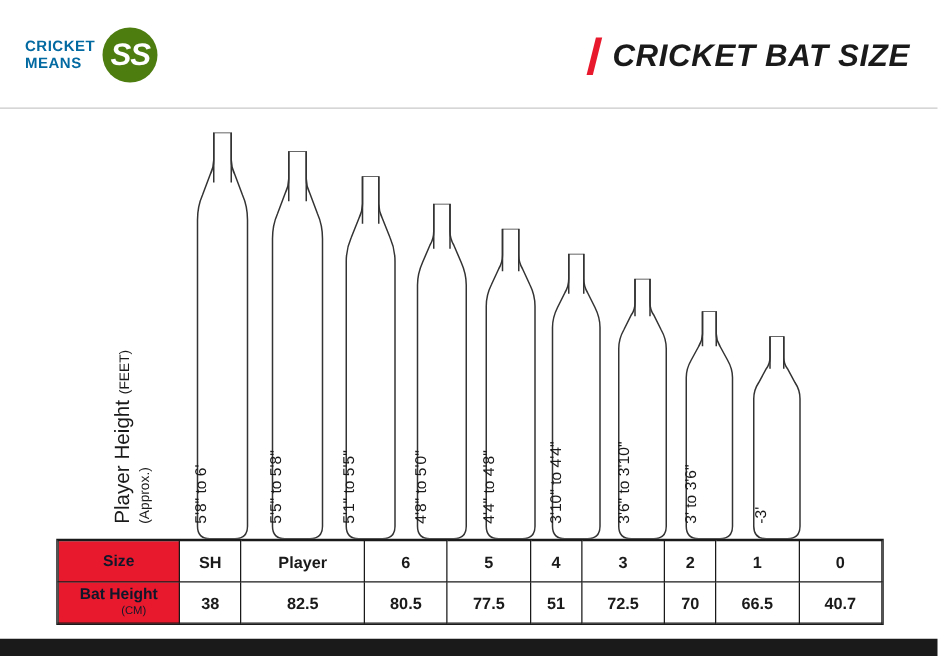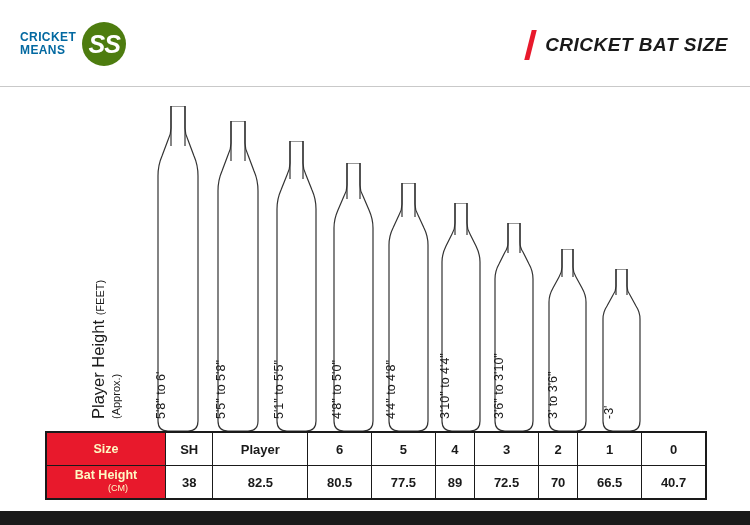--- a/index.html
+++ b/index.html
@@ -62,21 +62,21 @@
     align-items: center;
   }
   .title-bar {
     width: 5px;
     height: 30px;
     background: #e8192c;
     transform: skewX(-14deg);
     margin-right: 12px;
   }
   .title-text {
-    font-size: 19px;
+    font-size: 25px;
     font-weight: bold;
     font-style: italic;
     color: #1a1a1a;
     letter-spacing: 0.5px;
   }
 
   .header-rule {
     position: absolute;
     left: 0; top: 86px;
     width: 750px; height: 1px;
@@ -144,25 +144,25 @@
   table { border-collapse: collapse; width: 100%; }
   td {
     border: 1px solid #1a1a1a;
     text-align: center;
     font-weight: bold;
     color: #1a1a1a;
     height: 28px;
   }
   td.rowhead {
     background: #e8192c;
-    color: #fef9c3;
+    color: #0f172a;
     width: 96px;
     font-size: 12.5px;
     line-height: 13px;
-    padding: 2px 11px;
+    padding: 2px 0;
   }
   td.rowhead .unit {
     font-size: 9px;
     font-weight: normal;
     display: block;
     margin-left: 24px;
   }
   .footer-bar {
     position: absolute;
     left: 0;
@@ -299,21 +299,21 @@
     </tr>
     <tr>
       <td class="rowhead">
         <span>Bat Height</span>
         <span class="unit">(CM)</span>
       </td>
       <td>38</td>
       <td>82.5</td>
       <td>80.5</td>
       <td>77.5</td>
-      <td>89</td>
+      <td>51</td>
       <td>72.5</td>
       <td>70</td>
       <td>66.5</td>
       <td>40.7</td>
     </tr>
   </tbody>
     </table>
 </div>
 
 <div class="footer-bar"></div>

